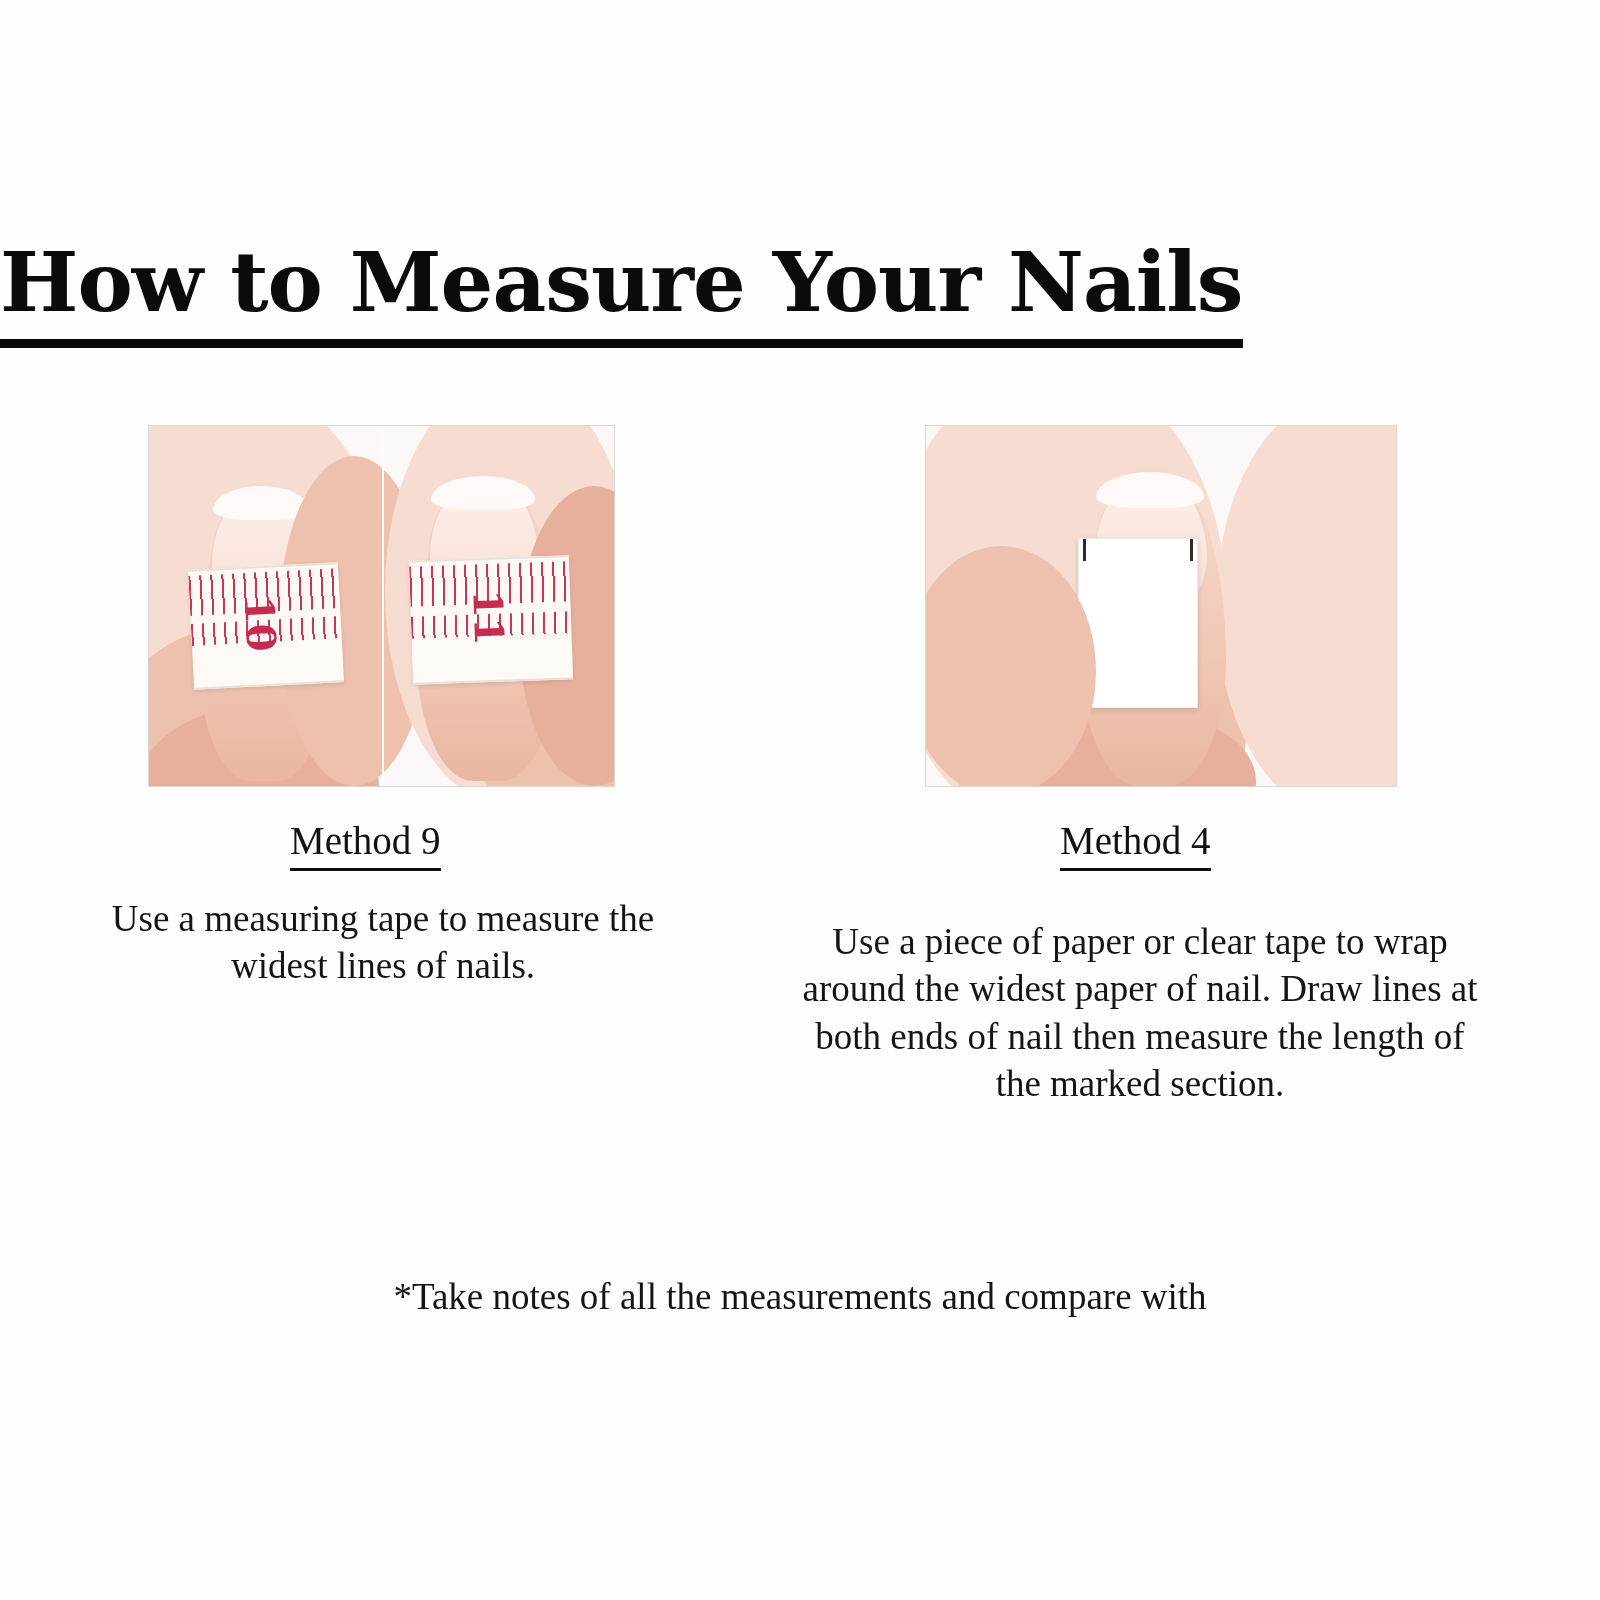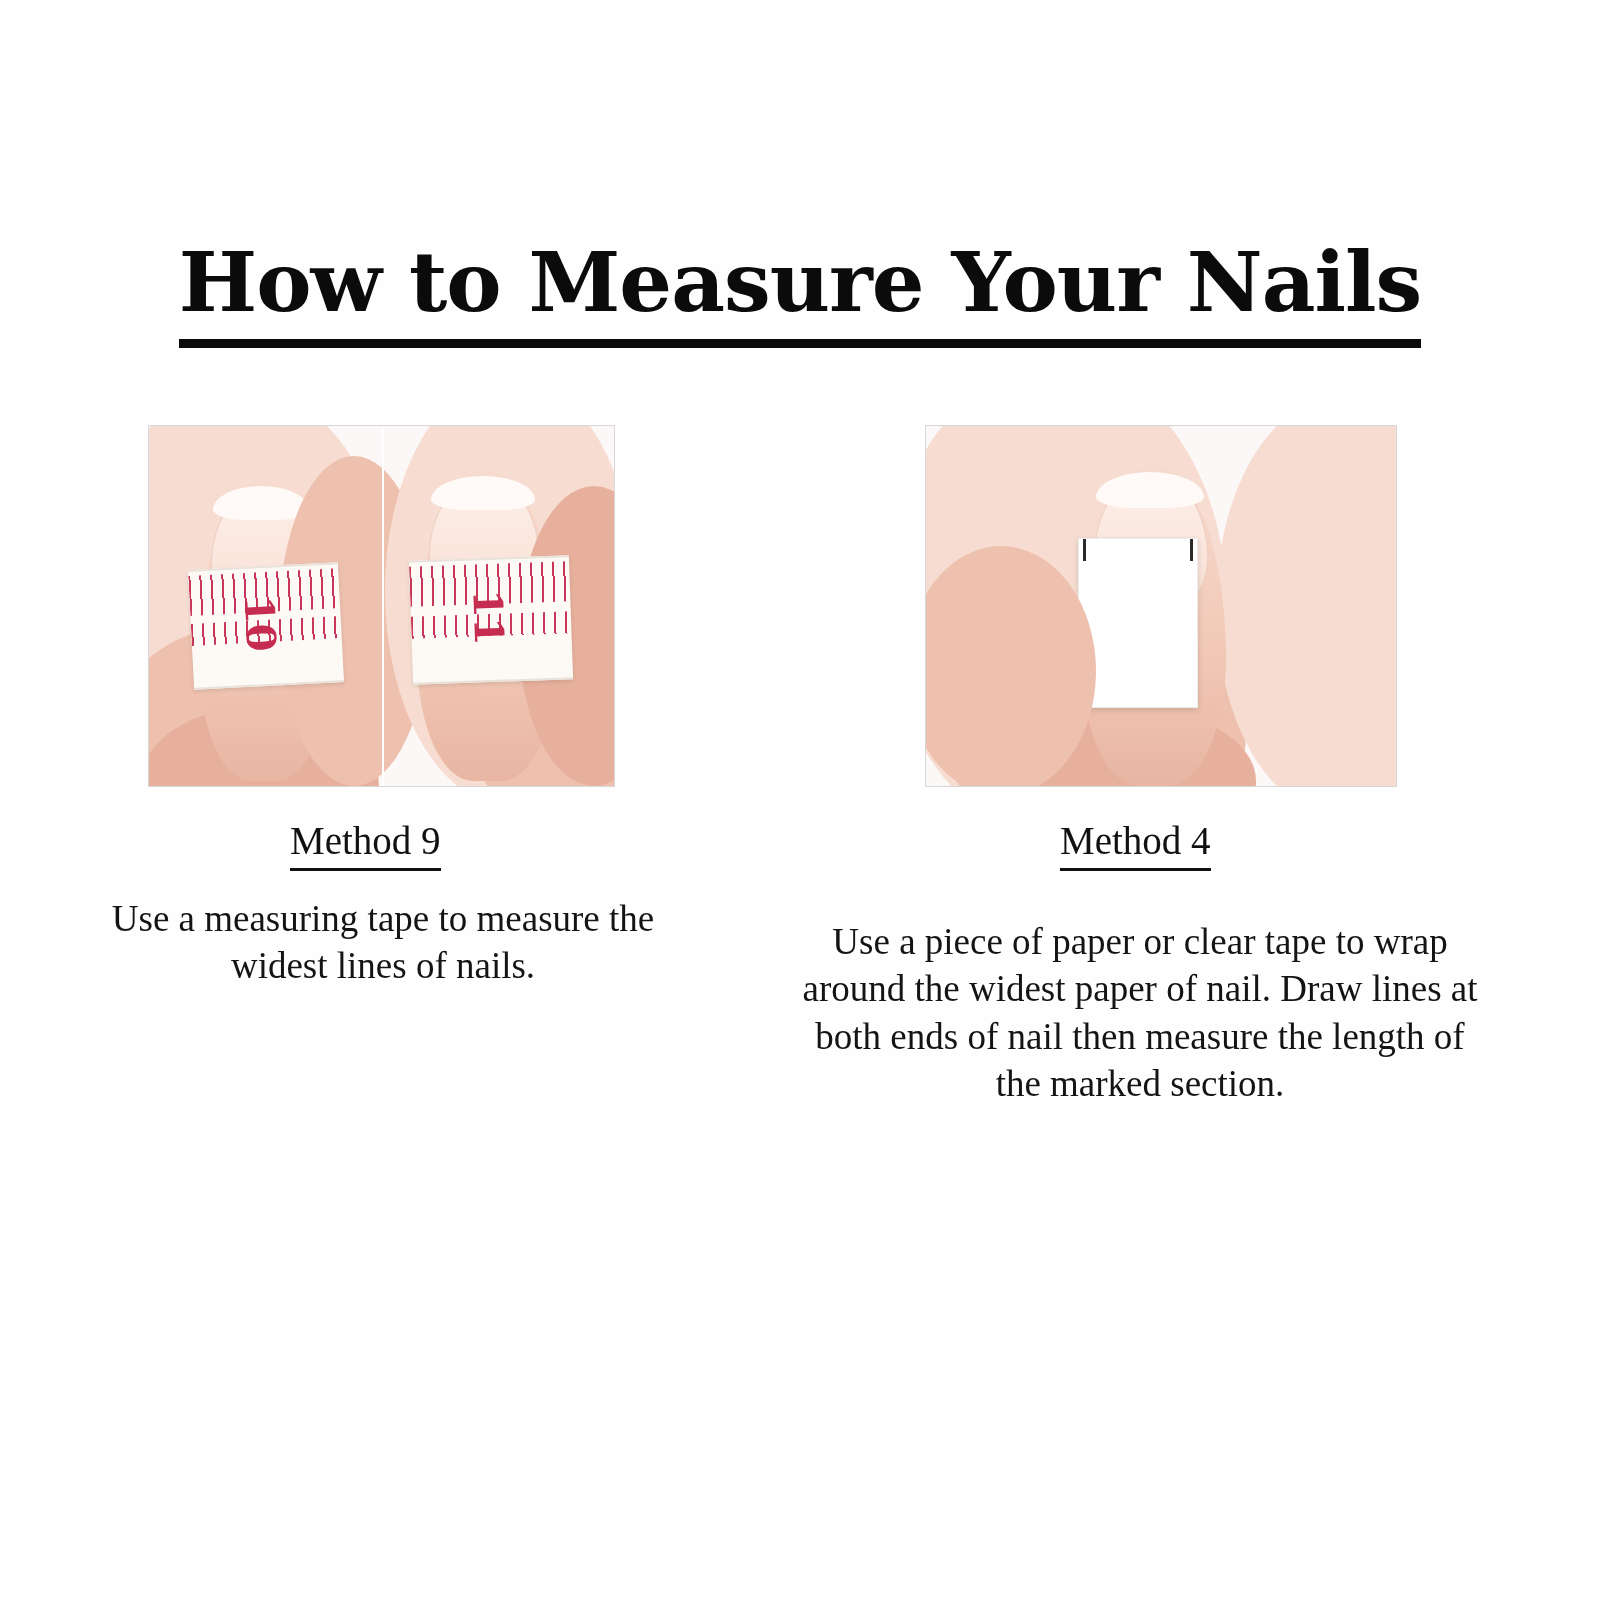--- a/index.html
+++ b/index.html
@@ -22,21 +22,20 @@
     position: relative;
     background: #fefefe;
   }
 
   
   .title-wrap {
     position: absolute;
     top: 240px;
     left: 0;
     width: 1600px;
-    text-align: center;
   }
   .title {
     display: inline-block;
     font-family: "DejaVu Serif", serif;
     font-weight: 700;
     font-size: 83px;
     letter-spacing: -1px;
     line-height: 1.02;
     color: #0b0b0b;
     padding-bottom: 14px;
@@ -237,15 +236,16 @@
     </div>
   </div>
 
   <div class="method-label m1">Method 9</div>
   <div class="method-label m2">Method 4</div>
 
   <div class="caption c1">Use a measuring tape to measure the widest lines of nails.</div>
   <div class="caption c2">Use a piece of paper  or clear tape to wrap around the widest paper of nail. Draw lines at both ends of nail then measure the length of the marked section.</div>
 
   <div class="footnote">
+    <div>*Take notes of all the measurements and compare with</div>
   </div>
 
 </div>
 
 </body></html>

